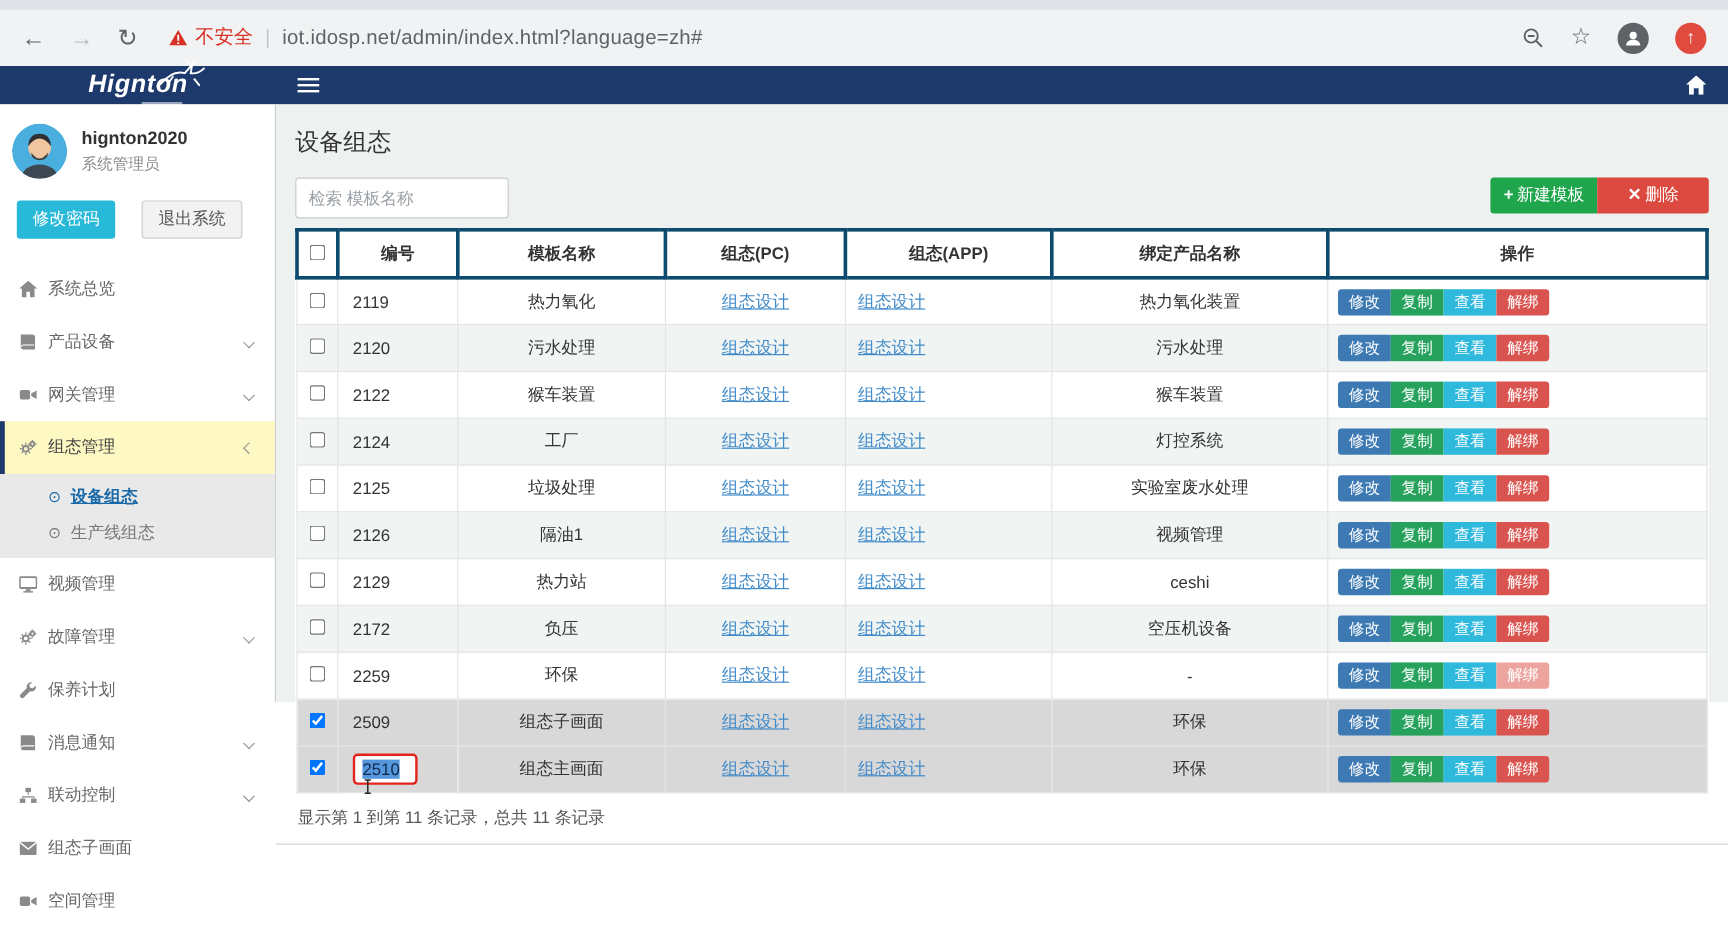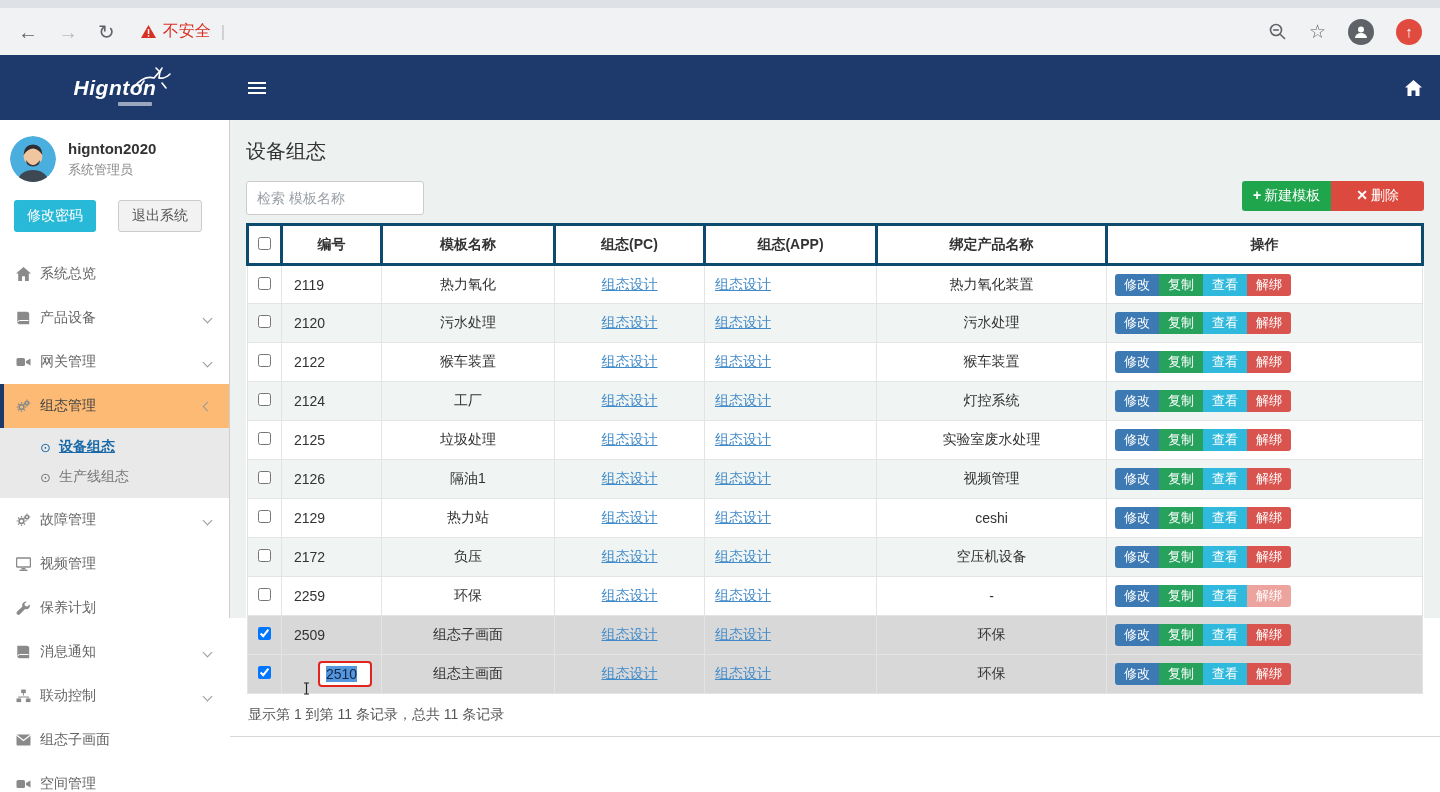--- a/index.html
+++ b/index.html
@@ -17,21 +17,21 @@
   .url-sep { color:#c2c5c9; font-size:17px; margin-right:10px; }
   .url-text { color:#5f6368; font-size:17px; letter-spacing:.2px; }
   .right-ics { display:flex; align-items:center; gap:22px; }
   .round-btn { width:26px; height:26px; border-radius:50%; display:flex;
     align-items:center; justify-content:center; cursor:pointer; }
   .profile-btn { background:#5f6368; }
   .update-btn { background:#e04a3f; color:#fff; font-size:15px; font-weight:bold; }
   .star-ic { font-size:19px; color:#5f6368; cursor:pointer; }
 
   
-  .navbar { height:65px; background:var(--navy,#1e3a6d); display:flex; align-items:center; }
+  .navbar { height:32px; background:var(--navy,#1e3a6d); display:flex; align-items:center; }
   .logo-box { width:230px; height:48px; display:flex; align-items:center;
     justify-content:center; position:relative; }
   .logo-text { color:#fff; font-size:21px; font-weight:bold; font-style:italic;
     letter-spacing:.5px; }
   .logo-deer { position:absolute; top:3px; right:58px; }
   .logo-sub { position:absolute; bottom:6px; right:78px; width:34px; height:4px;
     background:rgba(255,255,255,.55); border-radius:1px; }
   .burger { width:18px; height:2px; background:#fff; position:relative; margin-left:18px;
     cursor:pointer; }
   .burger::before,.burger::after { content:""; position:absolute; left:0; width:18px;
@@ -53,21 +53,21 @@
   .p-name { font-size:15px; font-weight:bold; color:#333; margin-bottom:4px; }
   .p-role { font-size:13px; color:#8a8a8a; }
   .p-btns { display:flex; padding:8px 14px 20px 14px; gap:22px; }
   .btn-pass { background:var(--cyan,#28b9d8); color:#fff; border:none; font-size:14px;
     padding:6px 13px; border-radius:3px; cursor:pointer; }
   .btn-logout { background:#f2f2f2; color:#555; border:1px solid #ccc; font-size:14px;
     padding:6px 13px; border-radius:3px; cursor:pointer; }
   .nav-item { height:44px; display:flex; align-items:center; padding-left:16px;
     color:#666; font-size:14px; cursor:pointer; position:relative; }
   .nav-item .mi { width:24px; color:#8a8a8a; font-size:14px; display:inline-flex; }
-  .nav-item.active { background:#fdba74; border-left:4px solid var(--navy,#1e3a6d);
+  .nav-item.active { background:#fef9c3; border-left:4px solid var(--navy,#1e3a6d);
     padding-left:12px; color:#444; }
   .chev { margin-left:auto; margin-right:18px; width:7px; height:7px;
     border-left:1.5px solid #999; border-bottom:1.5px solid #999; display:inline-block; }
   .chev.left { transform:rotate(-45deg); }
   .chev.down { transform:rotate(45deg); }
   .submenu { background:#e9e9e9; padding:4px 0 6px 0; }
   .sub-item { height:30px; display:flex; align-items:center; padding-left:40px;
     font-size:14px; color:#777; cursor:pointer; }
   .sub-item .dot { margin-right:8px; font-size:13px; }
   .sub-item.active { color:#1a69a8; }
@@ -101,21 +101,21 @@
   .grid a.cfg { color:var(--link,#428bca); text-decoration:underline; cursor:pointer; }
   .opbtn { border:none; color:#fff; font-size:13px; height:22px; padding:0 9px;
     cursor:pointer; }
   .opbtn.b-edit { background:var(--rowblue,#3d79b3); border-radius:3px 0 0 3px; }
   .opbtn.b-copy { background:var(--rowgreen,#27a25d); }
   .opbtn.b-view { background:var(--rowcyan,#2fb9dd); }
   .opbtn.b-unbind { background:var(--rowred,#d9534f); border-radius:0 3px 3px 0; }
   .opbtn.b-unbind.dim { background:#eda49e; }
 
   .edit-wrap { display:inline-block; border:2px solid #e2241d; border-radius:4px;
-    padding:2px 3px; background:#fff; position:relative;margin-left:24px; }
+    padding:2px 3px; background:#fff; position:relative; }
   .edit-input { display:inline-block; min-width:44px; padding:1px 3px; font-size:14px;
     text-align:left; cursor:text; }
   .edit-input .sel { background:#5597dd; color:#13294b; }
   .ibeam { position:absolute; left:20px; top:27px; }
 
   .table-footer { font-size:14px; color:#555; padding:12px 2px; }
   .bottom-strip { margin-top:auto; height:10px; background:#f6f8f7;
     border-top:1px solid #d8d8d8; margin-left:-16px; margin-right:-16px; }
   [data-interactable="true"] { cursor:pointer; }
 </style>
@@ -129,20 +129,21 @@
   <div class="omnibox" data-interactable="true">
     <span class="warn-tri" data-interactable="false">
       <svg width="15" height="13" viewBox="0 0 15 13">
           <path d="M7.5 0 L15 13 H0 Z" fill="#d93025"></path>
           <rect x="6.8" y="4" width="1.5" height="5" fill="#fff"></rect>
           <rect x="6.8" y="10.2" width="1.5" height="1.5" fill="#fff"></rect>
         </svg>
     </span>
     <span class="warn-text" data-interactable="false">不安全</span>
     <span class="url-sep" data-interactable="false">|</span>
+    <span class="url-text" data-interactable="false">iot.idosp.net/admin/index.html?language=zh#</span>
   </div>
   <div class="right-ics">
     <span data-interactable="true" style="display:inline-flex">
       <svg width="19" height="19" viewBox="0 0 19 19" fill="none" stroke="#5f6368" stroke-width="1.6">
           <circle cx="8" cy="8" r="5.5"></circle>
           <line x1="12.2" y1="12.2" x2="17" y2="17"></line>
           <line x1="5.2" y1="8" x2="10.8" y2="8"></line>
         </svg>
     </span>
     <span class="star-ic" data-interactable="true">☆</span>
@@ -248,43 +249,43 @@
             <span class="dot" data-interactable="false">⊙</span>
             <span class="lbl" data-interactable="false">设备组态</span>
           </div>
           <div class="sub-item" data-interactable="true">
             <span class="dot" data-interactable="false">⊙</span>
             <span class="lbl" data-interactable="false">生产线组态</span>
           </div>
         </div>
         <div class="nav-item" data-interactable="true">
           <span class="mi" data-interactable="false">
+            <svg width="15" height="14" viewBox="0 0 15 14" fill="#8a8a8a">
+              <rect x="0.5" y="1" width="14" height="9" rx="1" fill="none" stroke="#8a8a8a" stroke-width="1.5"></rect>
+              <rect x="5.5" y="11" width="4" height="1.6"></rect>
+              <rect x="3.5" y="12.6" width="8" height="1.4"></rect>
+            </svg>
+          </span>
+          <span data-interactable="false">视频管理</span>
+        </div>
+        <div class="nav-item" data-interactable="true">
+          <span class="mi" data-interactable="false">
             <svg width="15" height="14" viewBox="0 0 15 14">
               <g fill="none" stroke="#8a8a8a" stroke-width="1.6">
                 <circle cx="5.5" cy="8" r="2.4"></circle>
                 <circle cx="11" cy="4" r="1.7"></circle>
               </g>
               <g stroke="#8a8a8a" stroke-width="1.2">
                 <path d="M5.5 4.6 V3 M5.5 11.4 V13 M2.1 8 H0.6 M8.9 8 H10.4 M3.1 5.6 L2 4.5 M7.9 10.4 L9 11.5 M3.1 10.4 L2 11.5 M7.9 5.6 L9 4.5"></path>
                 <path d="M11 1.6 V0.6 M11 6.4 V7.4 M8.6 4 H7.6 M13.4 4 H14.4"></path>
               </g>
             </svg>
           </span>
           <span data-interactable="false">故障管理</span>
           <span class="chev left" data-interactable="false"></span>
-        </div>
-        <div class="nav-item" data-interactable="true">
-          <span class="mi" data-interactable="false">
-            <svg width="15" height="14" viewBox="0 0 15 14" fill="#8a8a8a">
-              <rect x="0.5" y="1" width="14" height="9" rx="1" fill="none" stroke="#8a8a8a" stroke-width="1.5"></rect>
-              <rect x="5.5" y="11" width="4" height="1.6"></rect>
-              <rect x="3.5" y="12.6" width="8" height="1.4"></rect>
-            </svg>
-          </span>
-          <span data-interactable="false">视频管理</span>
         </div>
         <div class="nav-item" data-interactable="true">
           <span class="mi" data-interactable="false">
             <svg width="14" height="14" viewBox="0 0 14 14" fill="#8a8a8a">
               <path d="M9.8 0.6 a3.6 3.6 0 0 0 -3.4 4.8 L1.2 10.6 a1.9 1.9 0 0 0 2.7 2.7 L9.1 8 a3.6 3.6 0 0 0 4.6 -4.6 L11.3 5.6 L9 5 L8.4 2.7 L10.8 0.8 A3.6 3.6 0 0 0 9.8 0.6 Z"></path>
             </svg>
           </span>
           <span data-interactable="false">保养计划</span>
         </div>
         <div class="nav-item" data-interactable="true">

